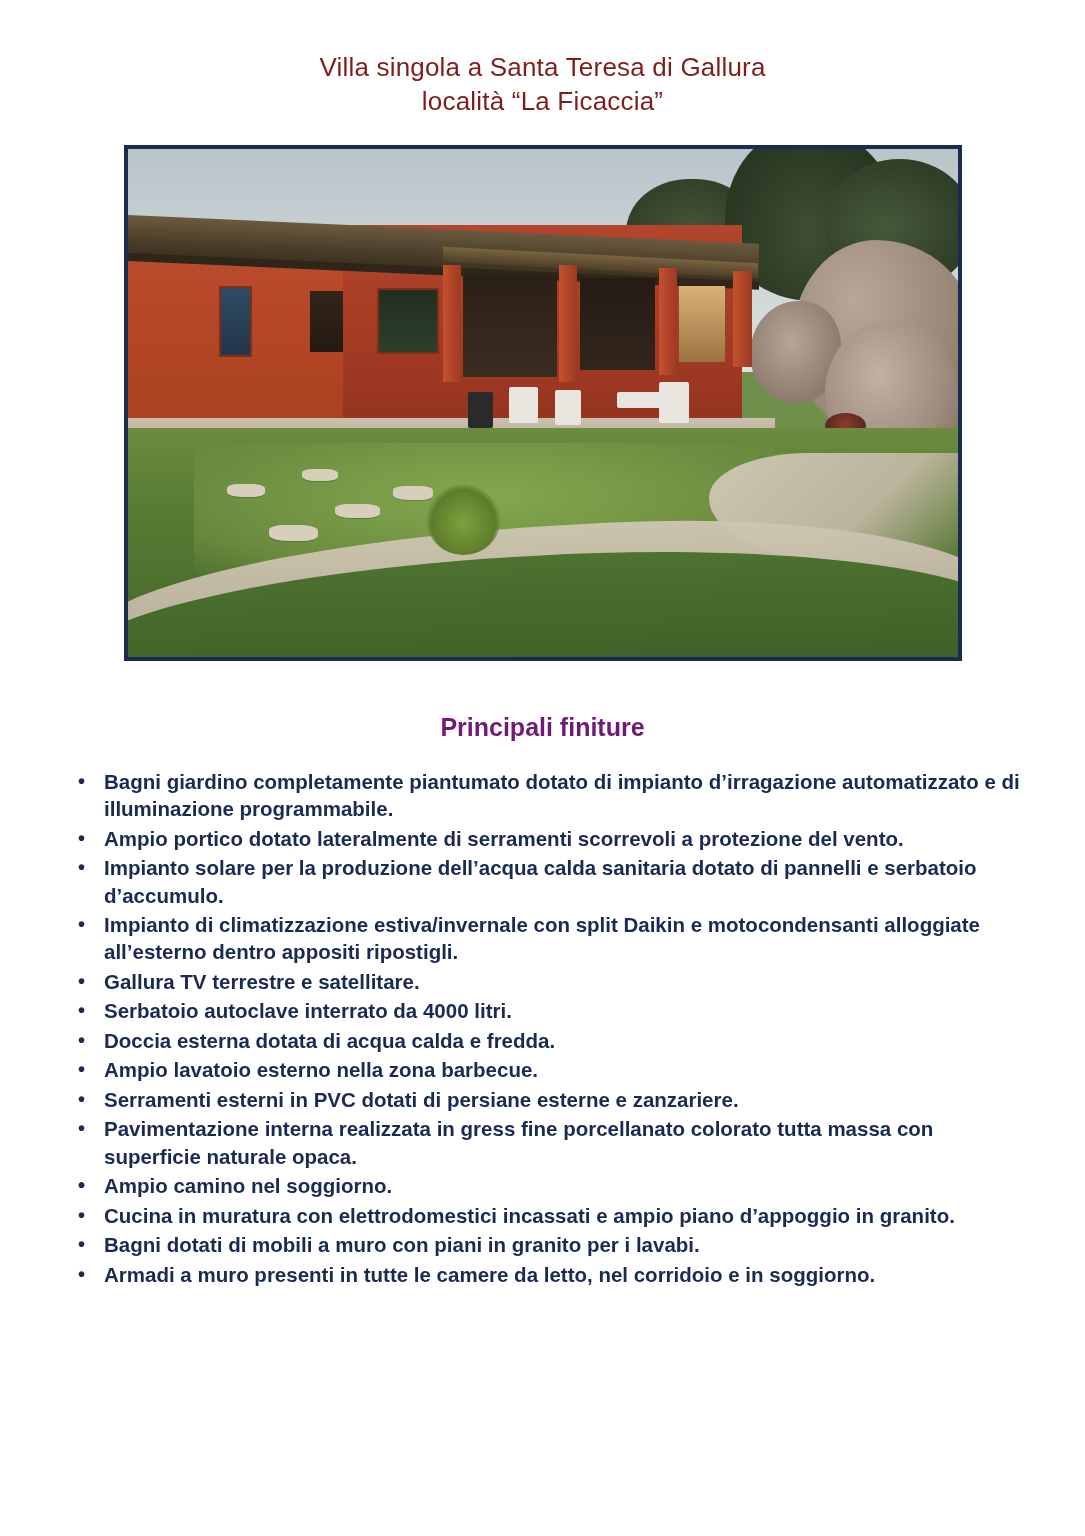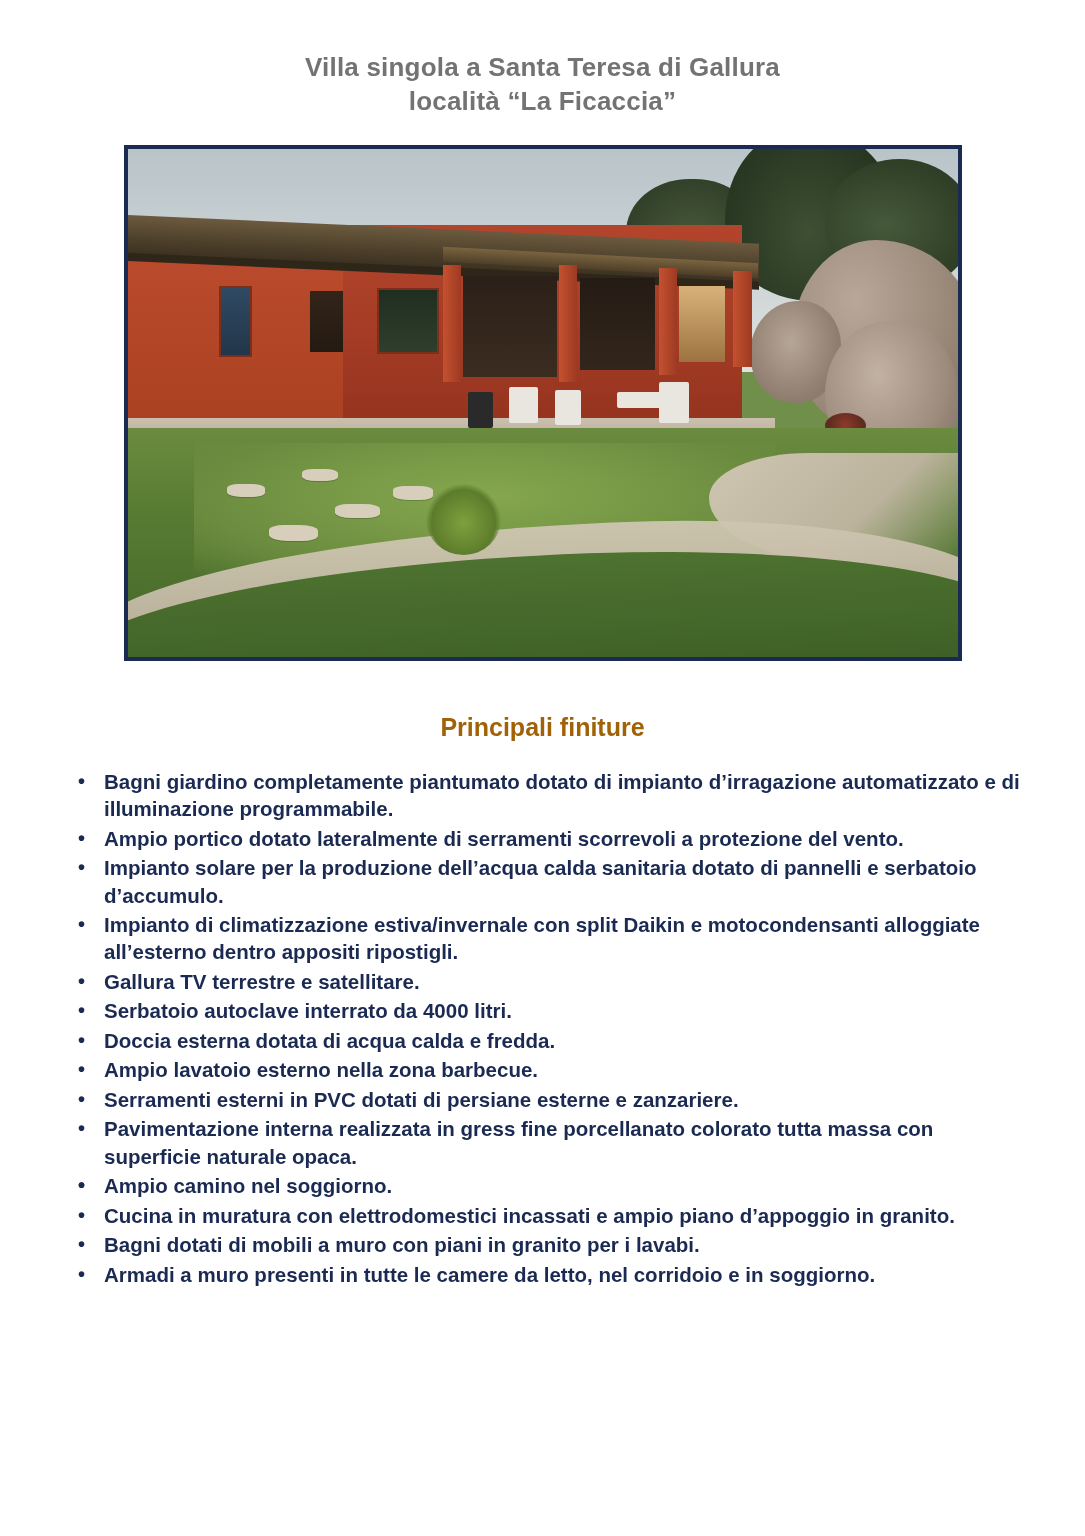--- a/index.html
+++ b/index.html
@@ -20,22 +20,22 @@
     height: 1536px;
     box-sizing: border-box;
     padding: 0;
   }
   .title-block {
     text-align: center;
     margin-top: 50px;
   }
   .title-line {
     font-size: 26px;
-    font-weight: bold;
-    color: #737373;
+    font-weight: normal;
+    color: #7f1d1d;
     line-height: 1.32;
     letter-spacing: 0.2px;
   }
   .photo-wrap {
     margin: 26px auto 0 auto;
     width: 838px;
     height: 516px;
     border: 4px solid #1b2a52;
     box-sizing: border-box;
     overflow: hidden;
@@ -226,21 +226,21 @@
   .bush-red {
     position: absolute;
     right: 11%; top: 52%; width: 5%; height: 5%;
     background: radial-gradient(circle, #8e3a2b 0%, #5e2c20 70%);
     border-radius: 50%;
   }
   .section-title {
     text-align: center;
     font-size: 25px;
     font-weight: bold;
-    color: #a16207;
+    color: #701a75;
     margin-top: 52px;
   }
   ul.features {
     list-style: none;
     margin: 26px 62px 0 62px;
     padding: 0;
   }
   ul.features li {
     position: relative;
     font-size: 20.5px;

